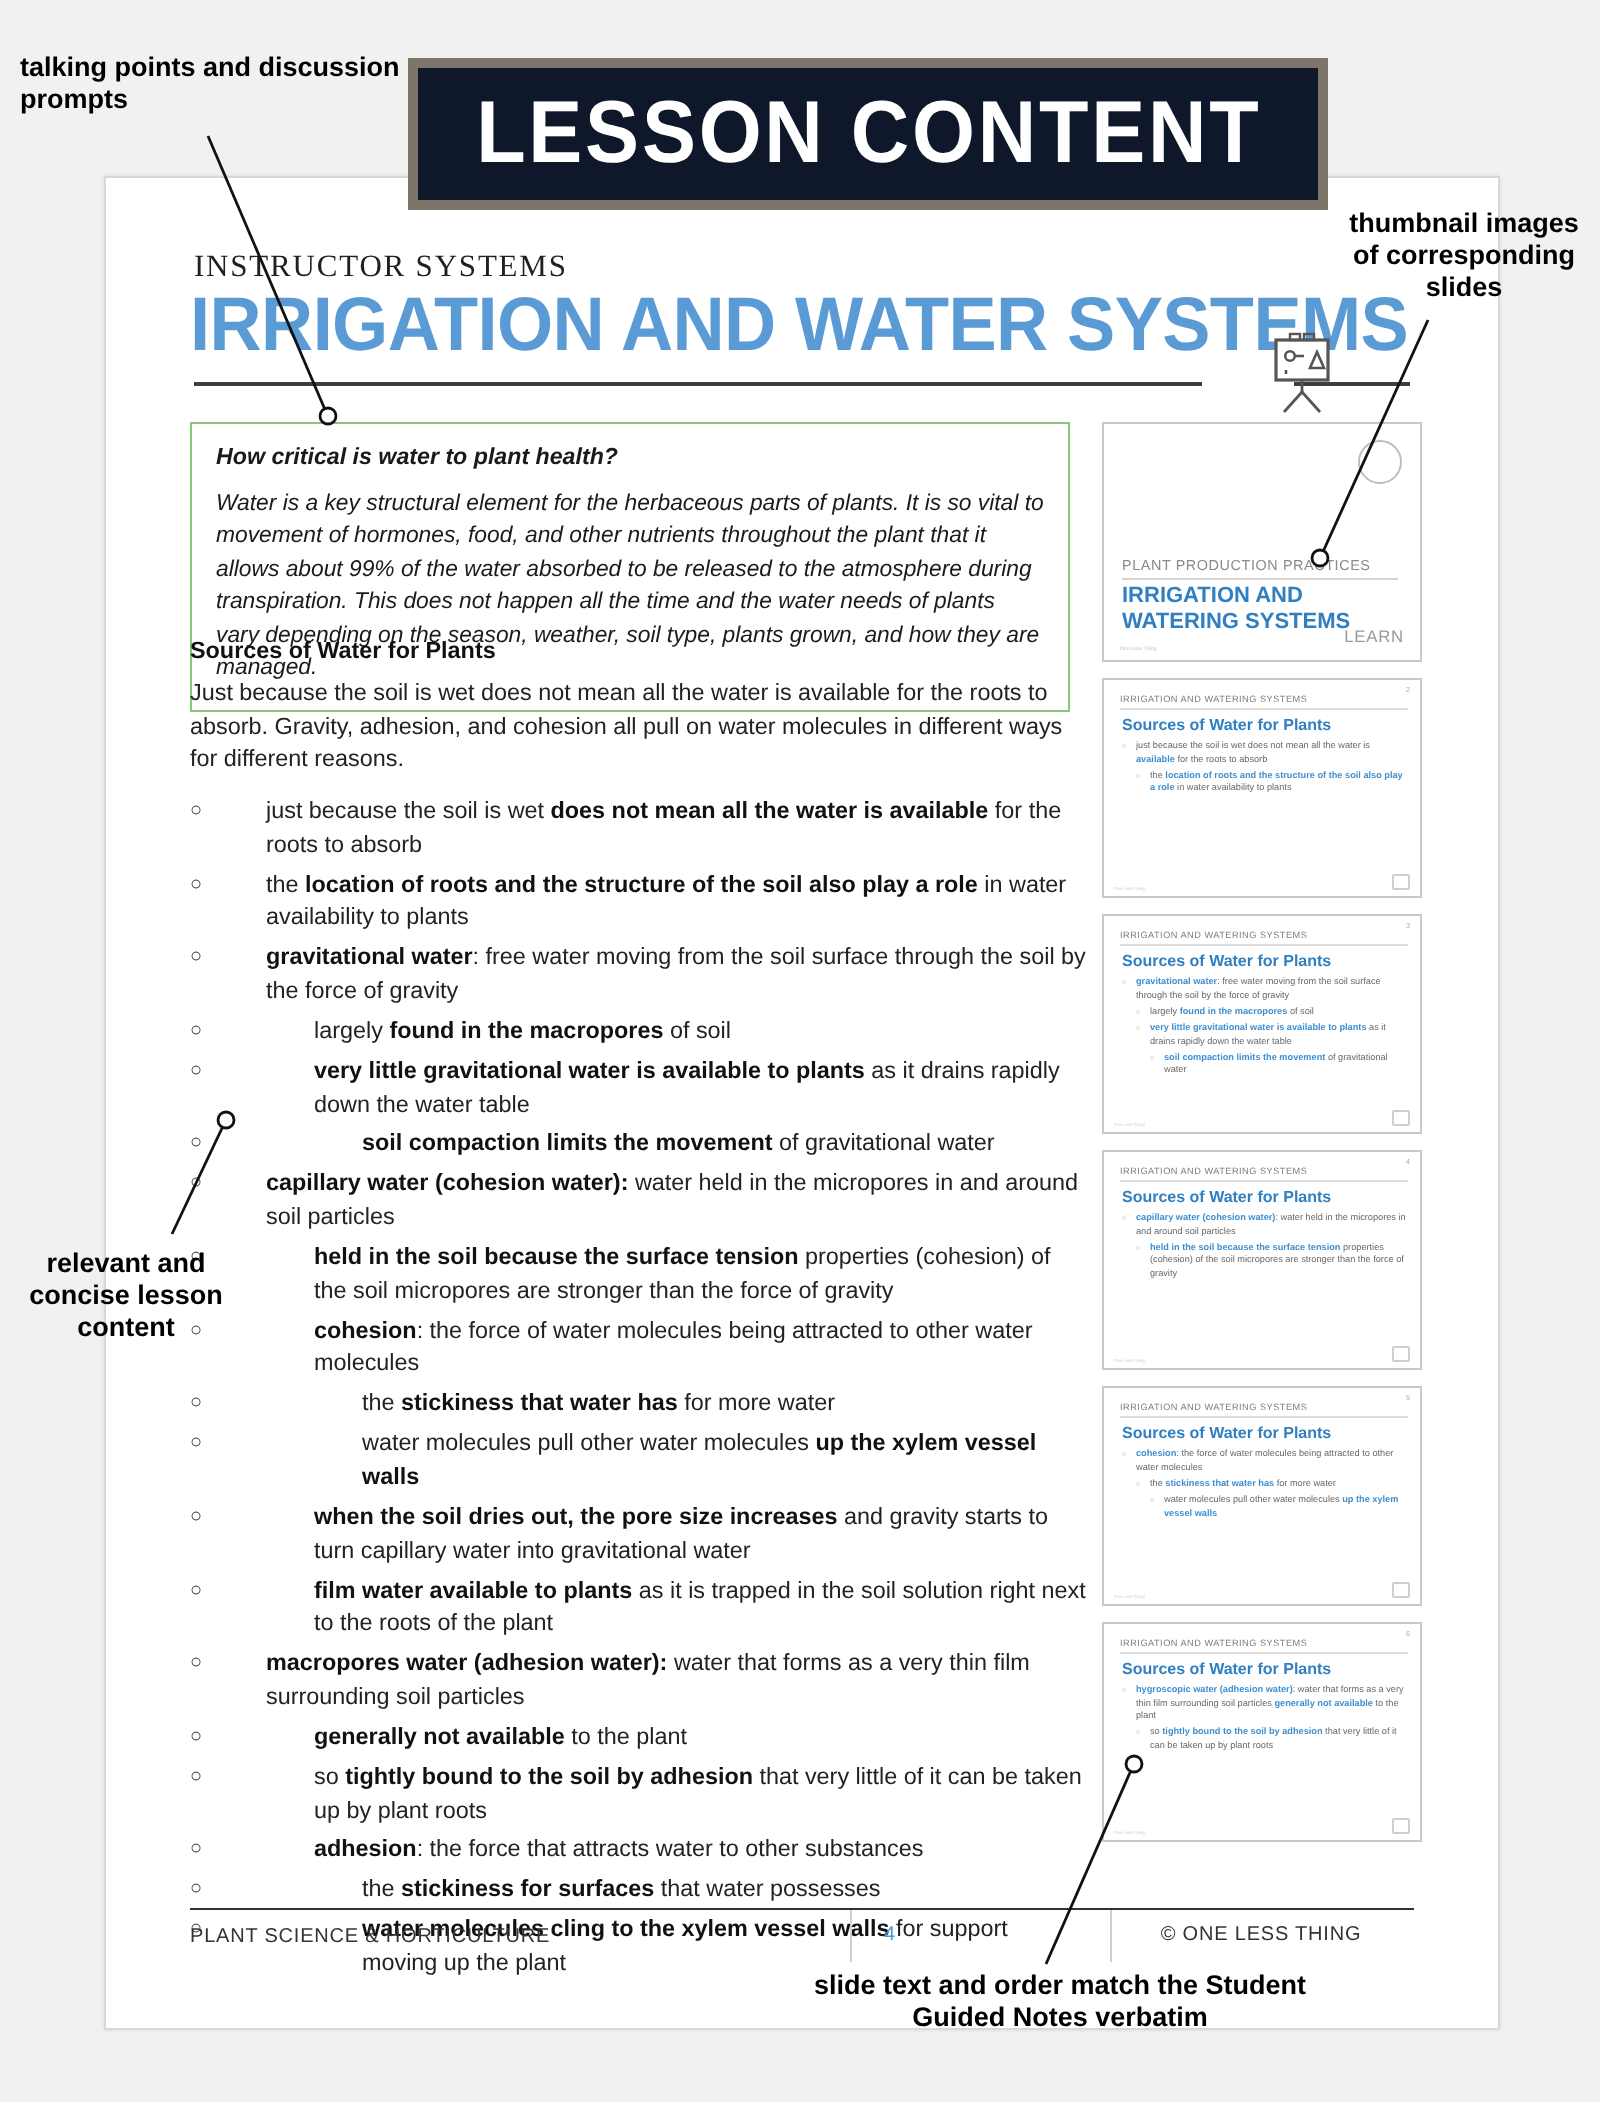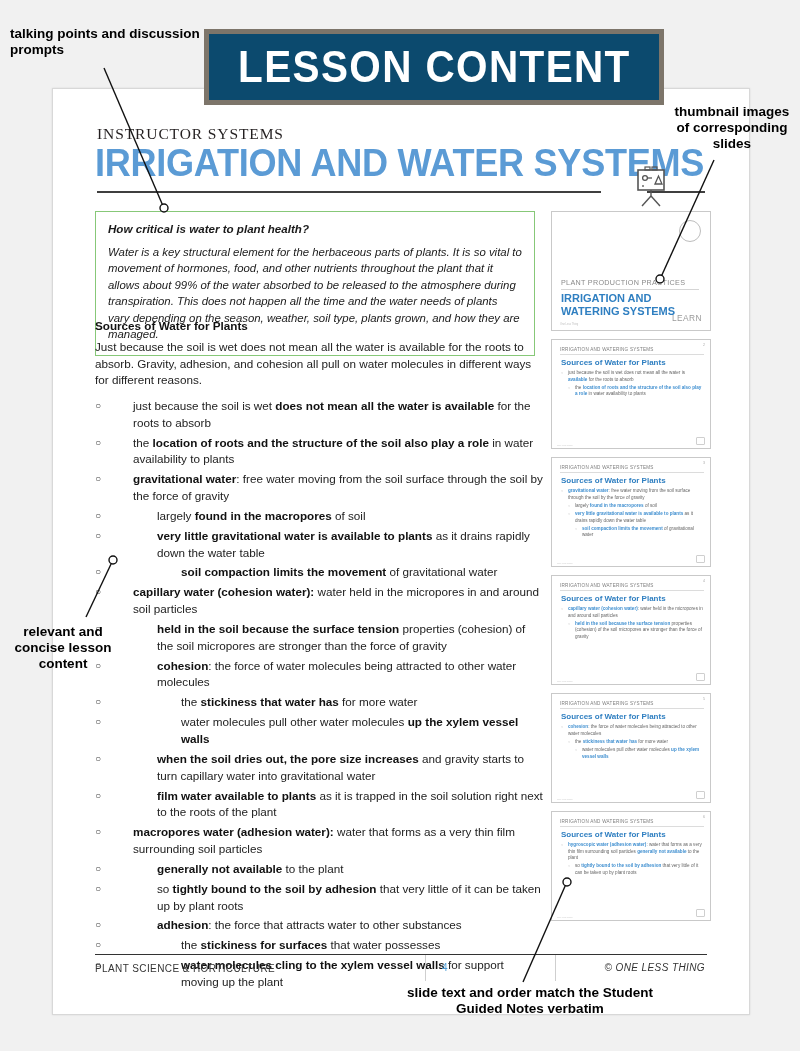--- a/index.html
+++ b/index.html
@@ -10,21 +10,21 @@
   }
   
   #page{
     position:absolute;left:52px;top:88px;width:696px;height:925px;
     background:#ffffff;border:1px solid #d8d8d8;
     box-shadow:0 0 2px rgba(0,0,0,.10);
   }
   
   #banner{
     position:absolute;left:204px;top:29px;width:460px;height:76px;
-    background:#0c4a6e;border:5px solid #7d756a;box-sizing:border-box;
+    background:#0f172a;border:5px solid #7d756a;box-sizing:border-box;
     display:flex;align-items:center;justify-content:center;z-index:6;
   }
   #banner .txt{
     color:#ffffff;font-size:44px;font-weight:bold;letter-spacing:1.5px;
     font-family:"Liberation Sans Narrow","Liberation Sans",sans-serif;
     transform:scaleX(.92);
   }
   
   .eyebrow{
     position:absolute;left:44px;top:36px;
@@ -131,22 +131,22 @@
   #footer{position:absolute;left:42px;top:865px;width:612px;}
   #footer .rule{border-top:1.5px solid #333;}
   #footer .row{
     display:flex;align-items:center;height:26px;
     font-family:"Liberation Sans Narrow","Liberation Sans",sans-serif;
     font-size:10px;letter-spacing:.4px;color:#333;
   }
   #footer .left{flex:0 0 330px;}
   #footer .mid{flex:0 0 130px;color:#4a9ad4;border-left:1px solid #cfcfcf;
                height:26px;line-height:26px;padding-left:16px;box-sizing:border-box;}
-  #footer .right{flex:1;text-align:right;border-left:1px solid #cfcfcf;
-                 height:26px;line-height:26px;padding-right:2px;box-sizing:border-box;font-style:italic;}
+  #footer .right{flex:1;text-align:center;border-left:1px solid #cfcfcf;
+                 height:26px;line-height:26px;padding-right:2px;box-sizing:border-box;}
   
   .anno{
     position:absolute;color:#000000;font-weight:bold;text-align:center;
     font-family:"Liberation Sans Narrow","Liberation Sans",sans-serif;
     font-size:13.5px;line-height:1.18;z-index:8;
   }
   #anno-tl{left:10px;top:26px;width:190px;text-align:left;}
   #anno-tr{left:668px;top:104px;width:128px;}
   #anno-left{left:2px;top:624px;width:122px;}
   #anno-bot{left:390px;top:985px;width:280px;}

